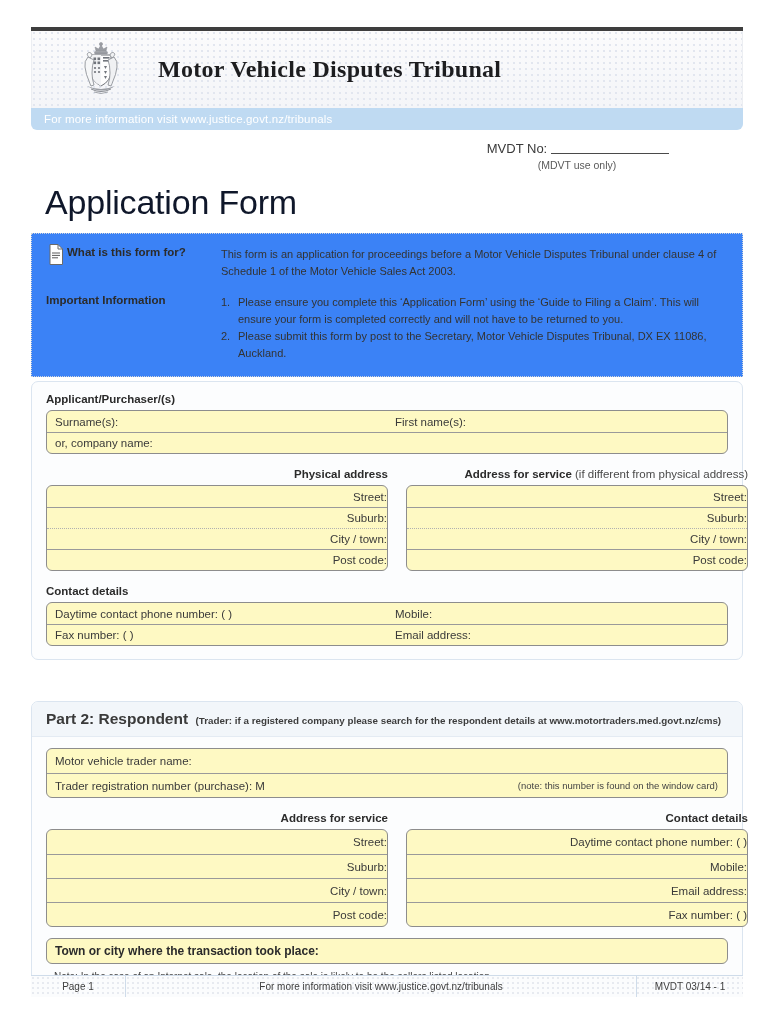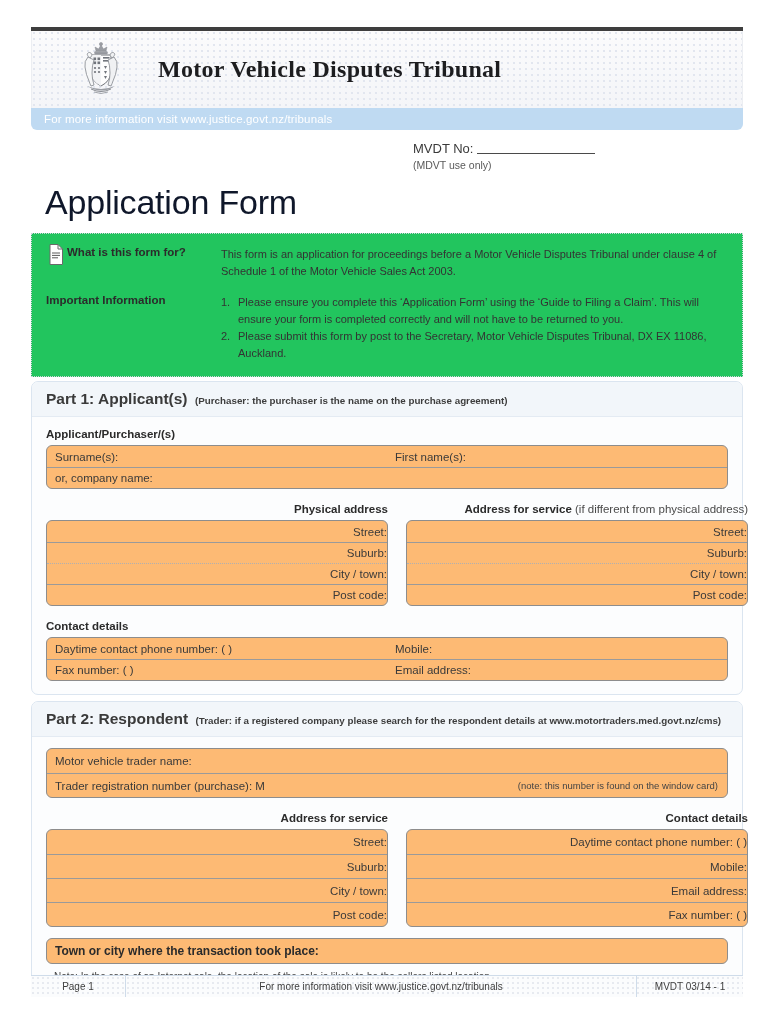--- a/index.html
+++ b/index.html
@@ -63,21 +63,21 @@
     color: #ffffff;
     font-size: 11.5px;
     letter-spacing: 0.15px;
     padding-left: 13px;
   }
 
   
   .mvdt-no {
     position: absolute;
     right: 27px; top: 141px;
-    text-align: left;
+    text-align: center;
     width: 330px;
   }
   .mvdt-no-line {
     font-size: 13px;
     color: #3a3a3a;
     white-space: nowrap;
   }
   .mvdt-rule {
     display: inline-block;
     width: 118px;
@@ -100,21 +100,21 @@
     font-weight: 400;
     color: #0f172a;
     letter-spacing: -0.2px;
   }
 
   
   .info-box {
     position: absolute;
     left: 31px; top: 233px; width: 712px;
     border: 1px dotted #cfd4dc;
-    background: #22c55e;
+    background: #3b82f6;
     padding: 12px 14px 14px 14px;
   }
   .info-row {
     display: flex;
     align-items: flex-start;
   }
   .info-row + .info-row { margin-top: 14px; }
   .info-label-col {
     width: 175px;
     flex: 0 0 175px;
@@ -186,21 +186,21 @@
   }
   .group-label .light {
     font-weight: 400;
     color: #4a4a4a;
   }
 
   
   .fieldbox {
     border: 1px solid #8d8d8d;
     border-radius: 6px;
-    background: #fdba74;
+    background: #fef9c3;
     overflow: hidden;
   }
   .fieldrow {
     display: flex;
     height: 21px;
     align-items: center;
     border-top: 1px solid #9a9a9a;
   }
   .fieldrow:first-child { border-top: none; }
   .fieldrow.dotted { border-top: 1px dotted #b0b0b0; }
@@ -355,24 +355,20 @@
           <li>
             <span class="num">2.</span>
             <span>Please submit this form by post to the Secretary, Motor Vehicle Disputes Tribunal, DX EX 11086, Auckland.</span>
           </li>
         </ol>
       </div>
     </div>
   </div>
 
   <div class="part" style="top:381px;">
-    <div class="part-head">
-      <span class="part-head-title">Part 1: Applicant(s)</span>
-      <span class="part-head-note">(Purchaser: the purchaser is the name on the purchase agreement)</span>
-    </div>
     <div class="part-body">
 
       <div class="group-label">Applicant/Purchaser/(s)</div>
       <div class="fieldbox">
         <div class="fieldrow">
           <div class="cell half">Surname(s):</div>
           <div class="cell grow">First name(s):</div>
         </div>
         <div class="fieldrow">
           <div class="cell grow">or, company name:</div>

